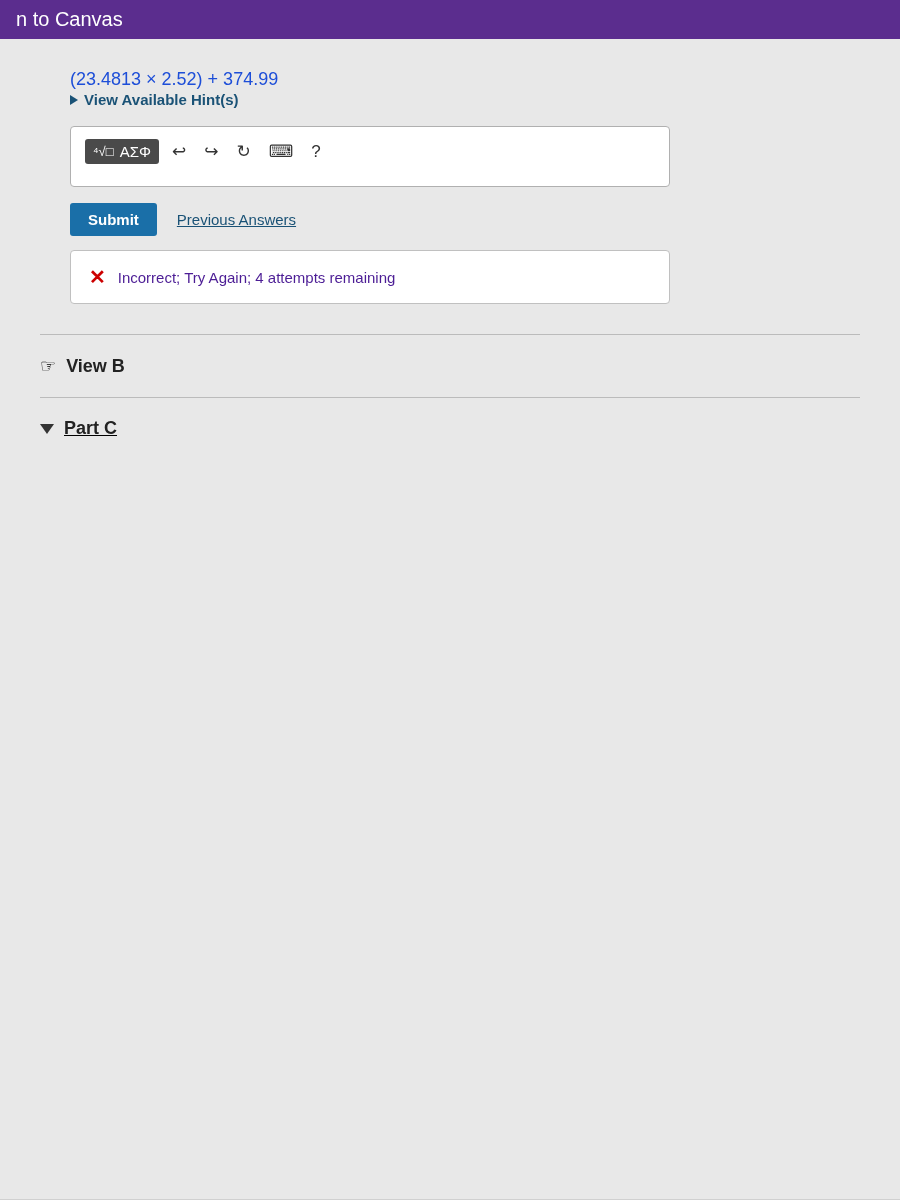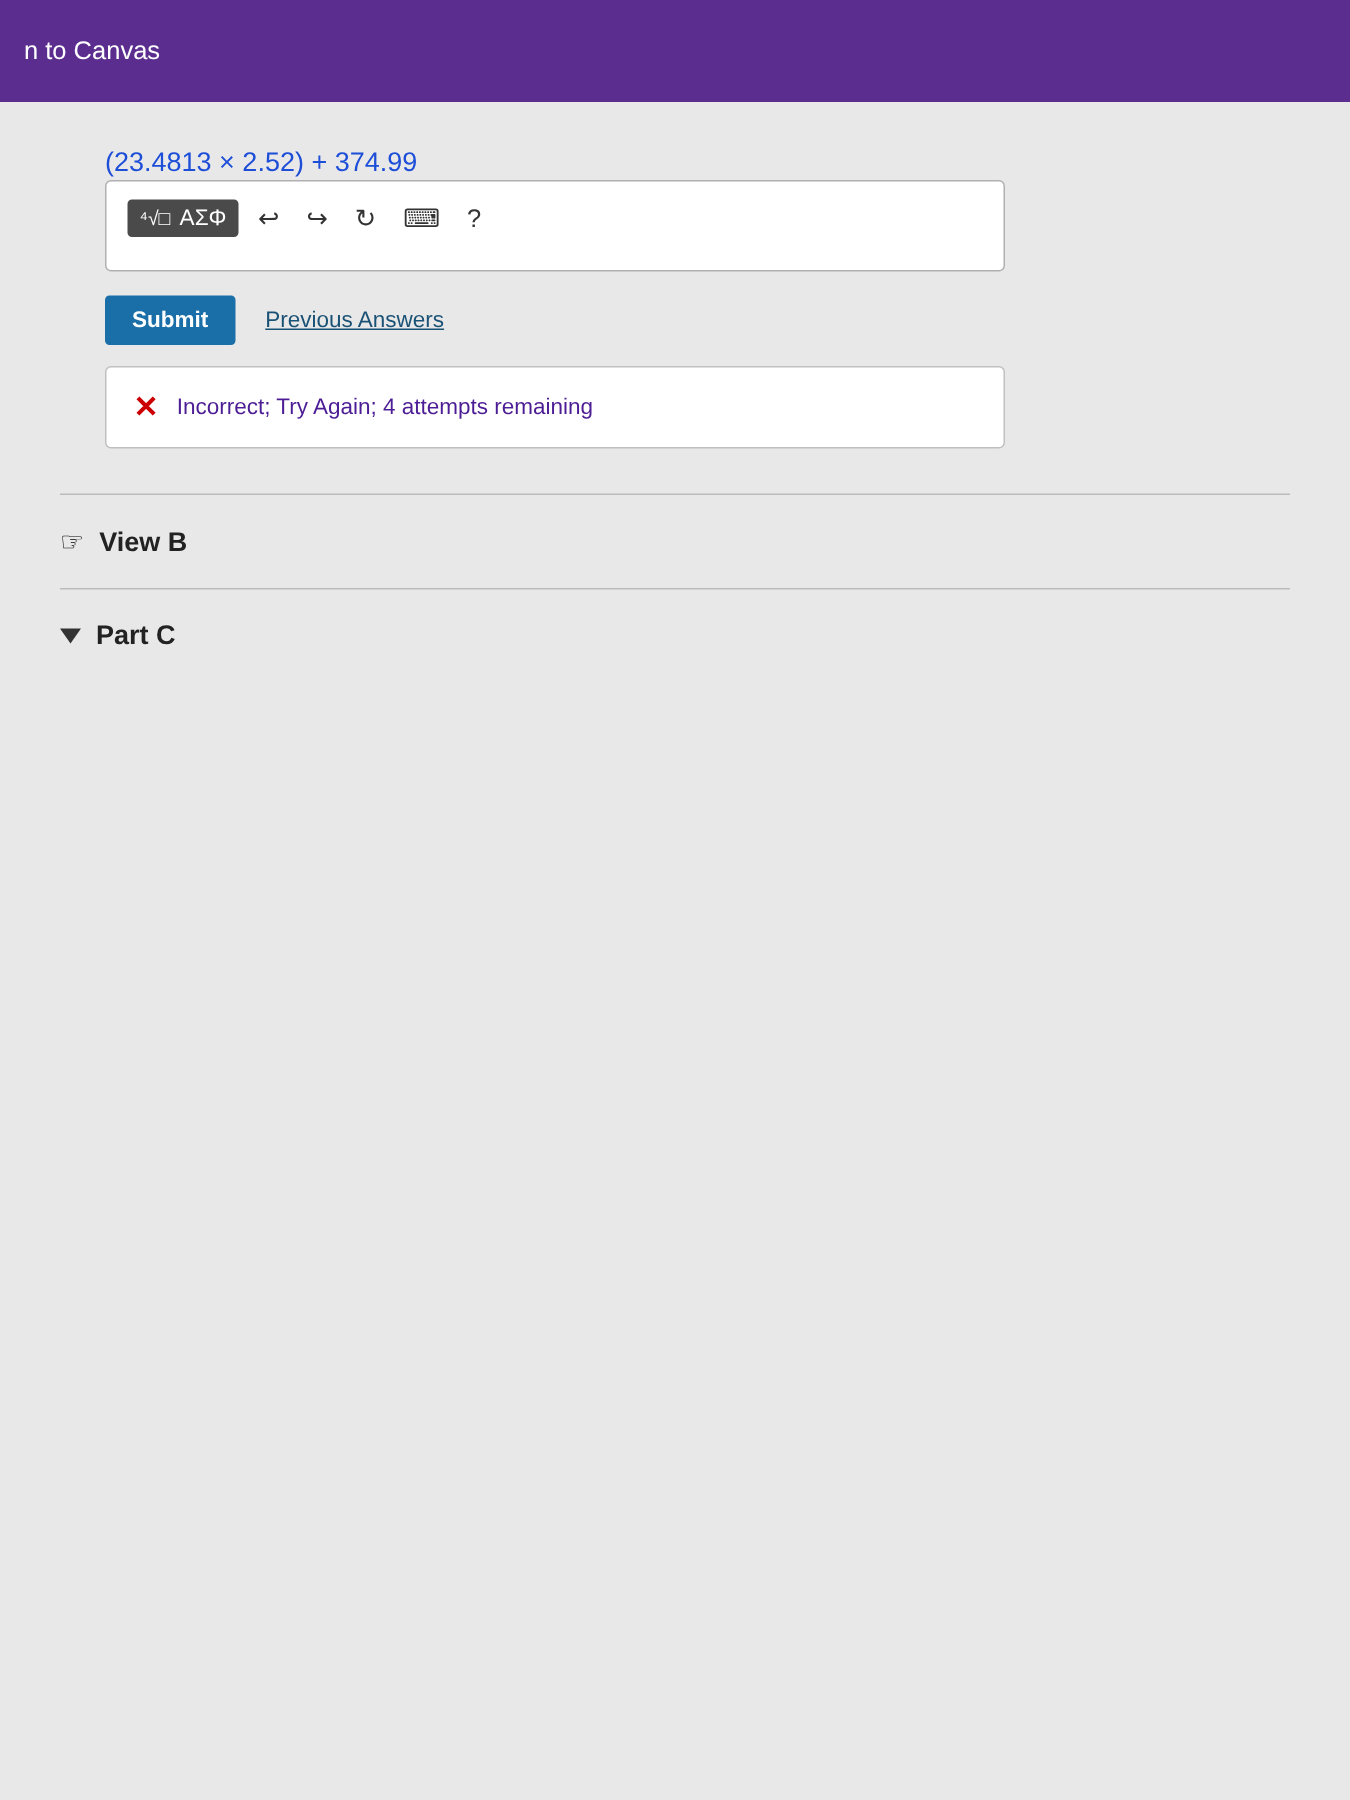--- a/index.html
+++ b/index.html
@@ -6,22 +6,22 @@
     body {
       font-family: Arial, sans-serif;
       background: #d0d0d0;
       width: 900px;
       min-height: 1200px;
     }
 
     .top-bar {
       background: #5b2d8e;
       color: white;
-      padding: 24px 16px;
-      font-size: 17px;
+      padding: 8px 16px;
+      font-size: 20px;
       font-weight: normal;
     }
 
     .main-content {
       background: #e8e8e8;
       min-height: 1160px;
       padding: 0;
     }
 
     .content-area {
@@ -201,20 +201,21 @@
     .divider {
       height: 1px;
       background: #bbb;
       margin: 10px 0 20px 0;
     }
 
     .part-c-header {
       display: flex;
       align-items: center;
       gap: 10px;
+      text-decoration: underline;
     }
 
     .sqrt-symbol {
       font-size: 13px;
     }
   </style>
 </head>
 <body>
 
 <div class="top-bar">
@@ -224,20 +225,24 @@
 <div class="main-content">
   <div class="content-area">
 
     <div class="part-section">
 
       <div class="part-a-body">
         <div class="question-text">
           <span>(23.4813 × 2.52) + 374.99</span>
         </div>
 
+        <a class="hint-link">
+          <div class="hint-arrow"></div>
+          <span>View Available Hint(s)</span>
+        </a>
 
         <div class="answer-box">
           <div class="toolbar">
             <button class="toolbar-btn">
               <span class="sqrt-symbol">⁴√□</span>&nbsp;ΑΣΦ
             </button>
             <button class="toolbar-icon" title="Undo">↩</button>
             <button class="toolbar-icon" title="Redo">↪</button>
             <button class="toolbar-icon" title="Refresh">↻</button>
             <button class="toolbar-icon" title="Keyboard">⌨</button>

